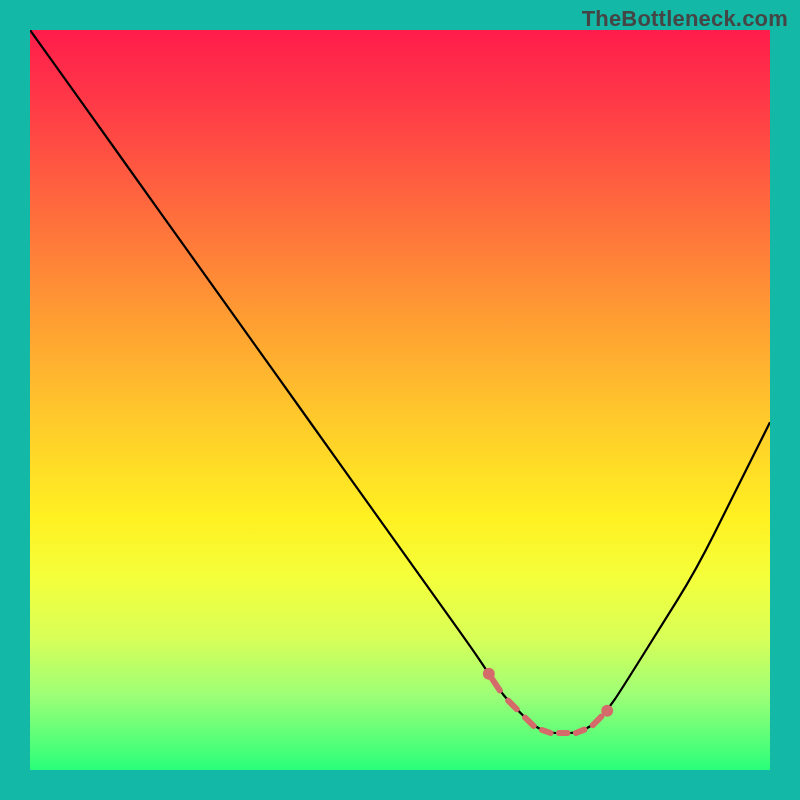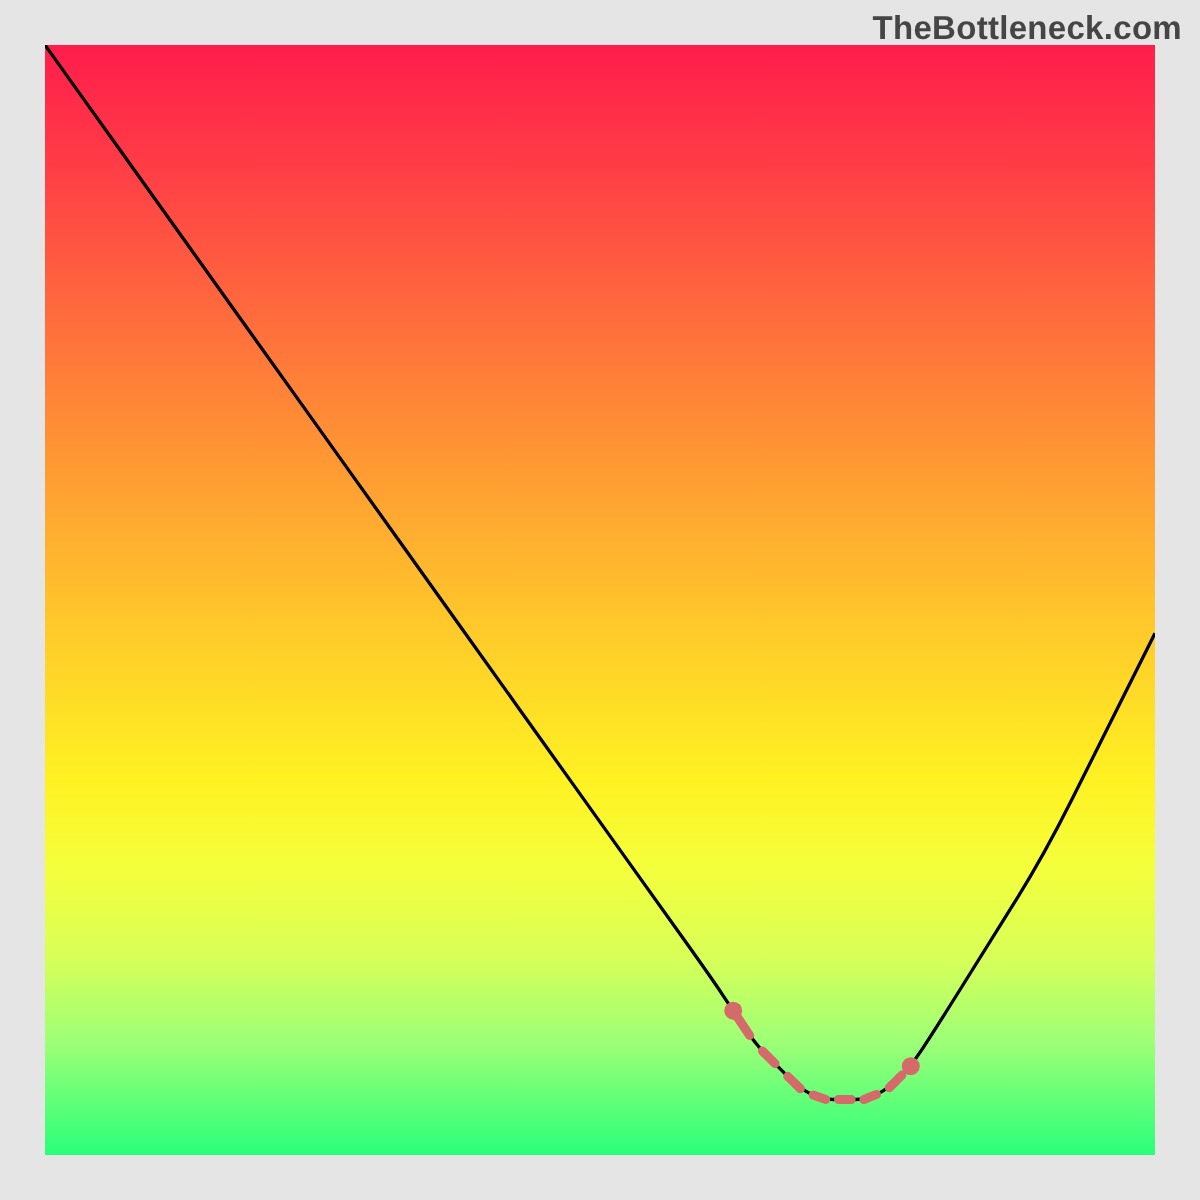--- a/index.html
+++ b/index.html
@@ -8,21 +8,21 @@
     width: 800px;
     height: 800px;
     overflow: hidden;
     background: #000;
     font-family: Arial, Helvetica, sans-serif;
   }
   .frame {
     position: relative;
     width: 800px;
     height: 800px;
-    background: #e5e5e5;
+    background: #14b8a6;
   }
   .watermark {
     position: absolute;
     top: 6px;
     right: 12px;
     color: #454545;
     font-size: 22px;
     font-weight: 600;
     letter-spacing: 0.2px;
     z-index: 5;

